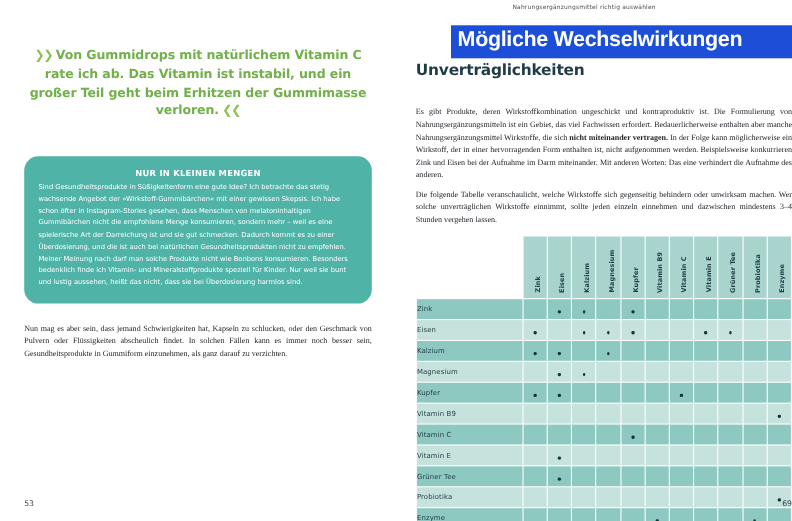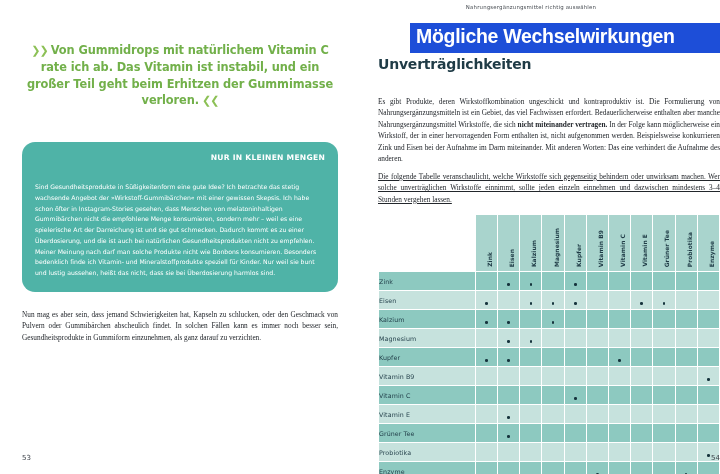--- a/index.html
+++ b/index.html
@@ -74,22 +74,22 @@
     background: #4fb3a7;
     border-radius: 13px;
     padding: 11px 13px 13px 13px;
     color: #ffffff;
   }
   .callout-title {
     font-family: "DejaVu Sans", sans-serif;
     font-weight: 700;
     font-size: 7.6px;
     letter-spacing: 0.25px;
-    text-align: right;
-    margin-bottom: 20px;
+    text-align: center;
+    margin-bottom: 4px;
     text-transform: uppercase;
   }
   .callout-body {
     font-family: "DejaVu Sans", sans-serif;
     font-size: 6.15px;
     line-height: 1.74;
     text-align: left;
     letter-spacing: -0.02px;
   }
 
@@ -135,21 +135,21 @@
   .section-h2 {
     margin: 0;
     padding-top: 56px;
     font-family: "DejaVu Sans", sans-serif;
     font-weight: 700;
     font-size: 14px;
     color: #1f3b46;
     letter-spacing: -0.2px;
   }
   .right-para { margin-top: 24px; }
-  .right-para2 { margin-top: 6px; text-decoration: underline; }
+  .right-para2 { margin-top: 6px; }
   b { font-weight: 700; }
 
   
   .itable-wrap { margin-top: 9px; }
   table.itable {
     border-collapse: separate;
     border-spacing: 1.2px;
     width: 100%;
     table-layout: fixed;
   }
@@ -213,21 +213,21 @@
 
     <div class="pullquote">
       <span class="qmark open">❯❯</span><span>Von Gummidrops mit natürlichem Vitamin C rate ich ab. Das Vitamin ist instabil, und ein großer Teil geht beim Erhitzen der Gummimasse verloren.</span><span class="qmark close">❮❮</span>
     </div>
 
     <div class="callout">
       <div class="callout-title">NUR IN KLEINEN MENGEN</div>
       <div class="callout-body">Sind Gesundheitsprodukte in Süßigkeitenform eine gute Idee? Ich betrachte das stetig wachsende Angebot der »Wirkstoff-Gummibärchen« mit einer gewissen Skepsis. Ich habe schon öfter in Instagram-Stories gesehen, dass Menschen von melatoninhaltigen Gummibärchen nicht die empfohlene Menge konsumieren, sondern mehr – weil es eine spielerische Art der Darreichung ist und sie gut schmecken. Dadurch kommt es zu einer Überdosierung, und die ist auch bei natürlichen Gesundheitsprodukten nicht zu empfehlen. Meiner Meinung nach darf man solche Produkte nicht wie Bonbons konsumieren. Besonders bedenklich finde ich Vitamin- und Mineralstoffprodukte speziell für Kinder. Nur weil sie bunt und lustig aussehen, heißt das nicht, dass sie bei Überdosierung harmlos sind.</div>
     </div>
 
-    <p class="body-para left-para">Nun mag es aber sein, dass jemand Schwierigkeiten hat, Kapseln zu schlucken, oder den Geschmack von Pulvern oder Gummibärchen abscheulich findet. In solchen Fällen kann es immer noch besser sein, Gesundheitsprodukte in Gummiform einzunehmen, als ganz darauf zu verzichten.</p>
+    <p class="body-para left-para">Nun mag es aber sein, dass jemand Schwierigkeiten hat, Kapseln zu schlucken, oder den Geschmack von Pulvern oder Flüssigkeiten abscheulich findet. In solchen Fällen kann es immer noch besser sein, Gesundheitsprodukte in Gummiform einzunehmen, als ganz darauf zu verzichten.</p>
 
     <div class="folio folio-left">53</div>
   </div>
 
   <div class="page page-right">
 
     <div class="running-head">Nahrungsergänzungsmittel richtig auswählen</div>
 
     <div class="banner">Mögliche Wechselwirkungen</div>
 
@@ -409,15 +409,15 @@
               <td class="cell"></td>
               <td class="cell"><span class="dot"></span></td>
               <td class="cell"></td>
             </tr>
           </tbody>
       </table>
     </div>
 
     <p class="body-para final-para">Weitere Informationen zu den wichtigsten negativen Wechselwirkungen gebe ich in den Steckbriefen der einzelnen natürlichen Wirkstoffe im dritten Teil dieses Buchs, allerdings ohne Anspruch auf Vollständigkeit.</p>
 
-    <div class="folio folio-right">54</div>
+    <div class="folio folio-right">69</div>
   </div>
 </div>
 
 </body></html>

